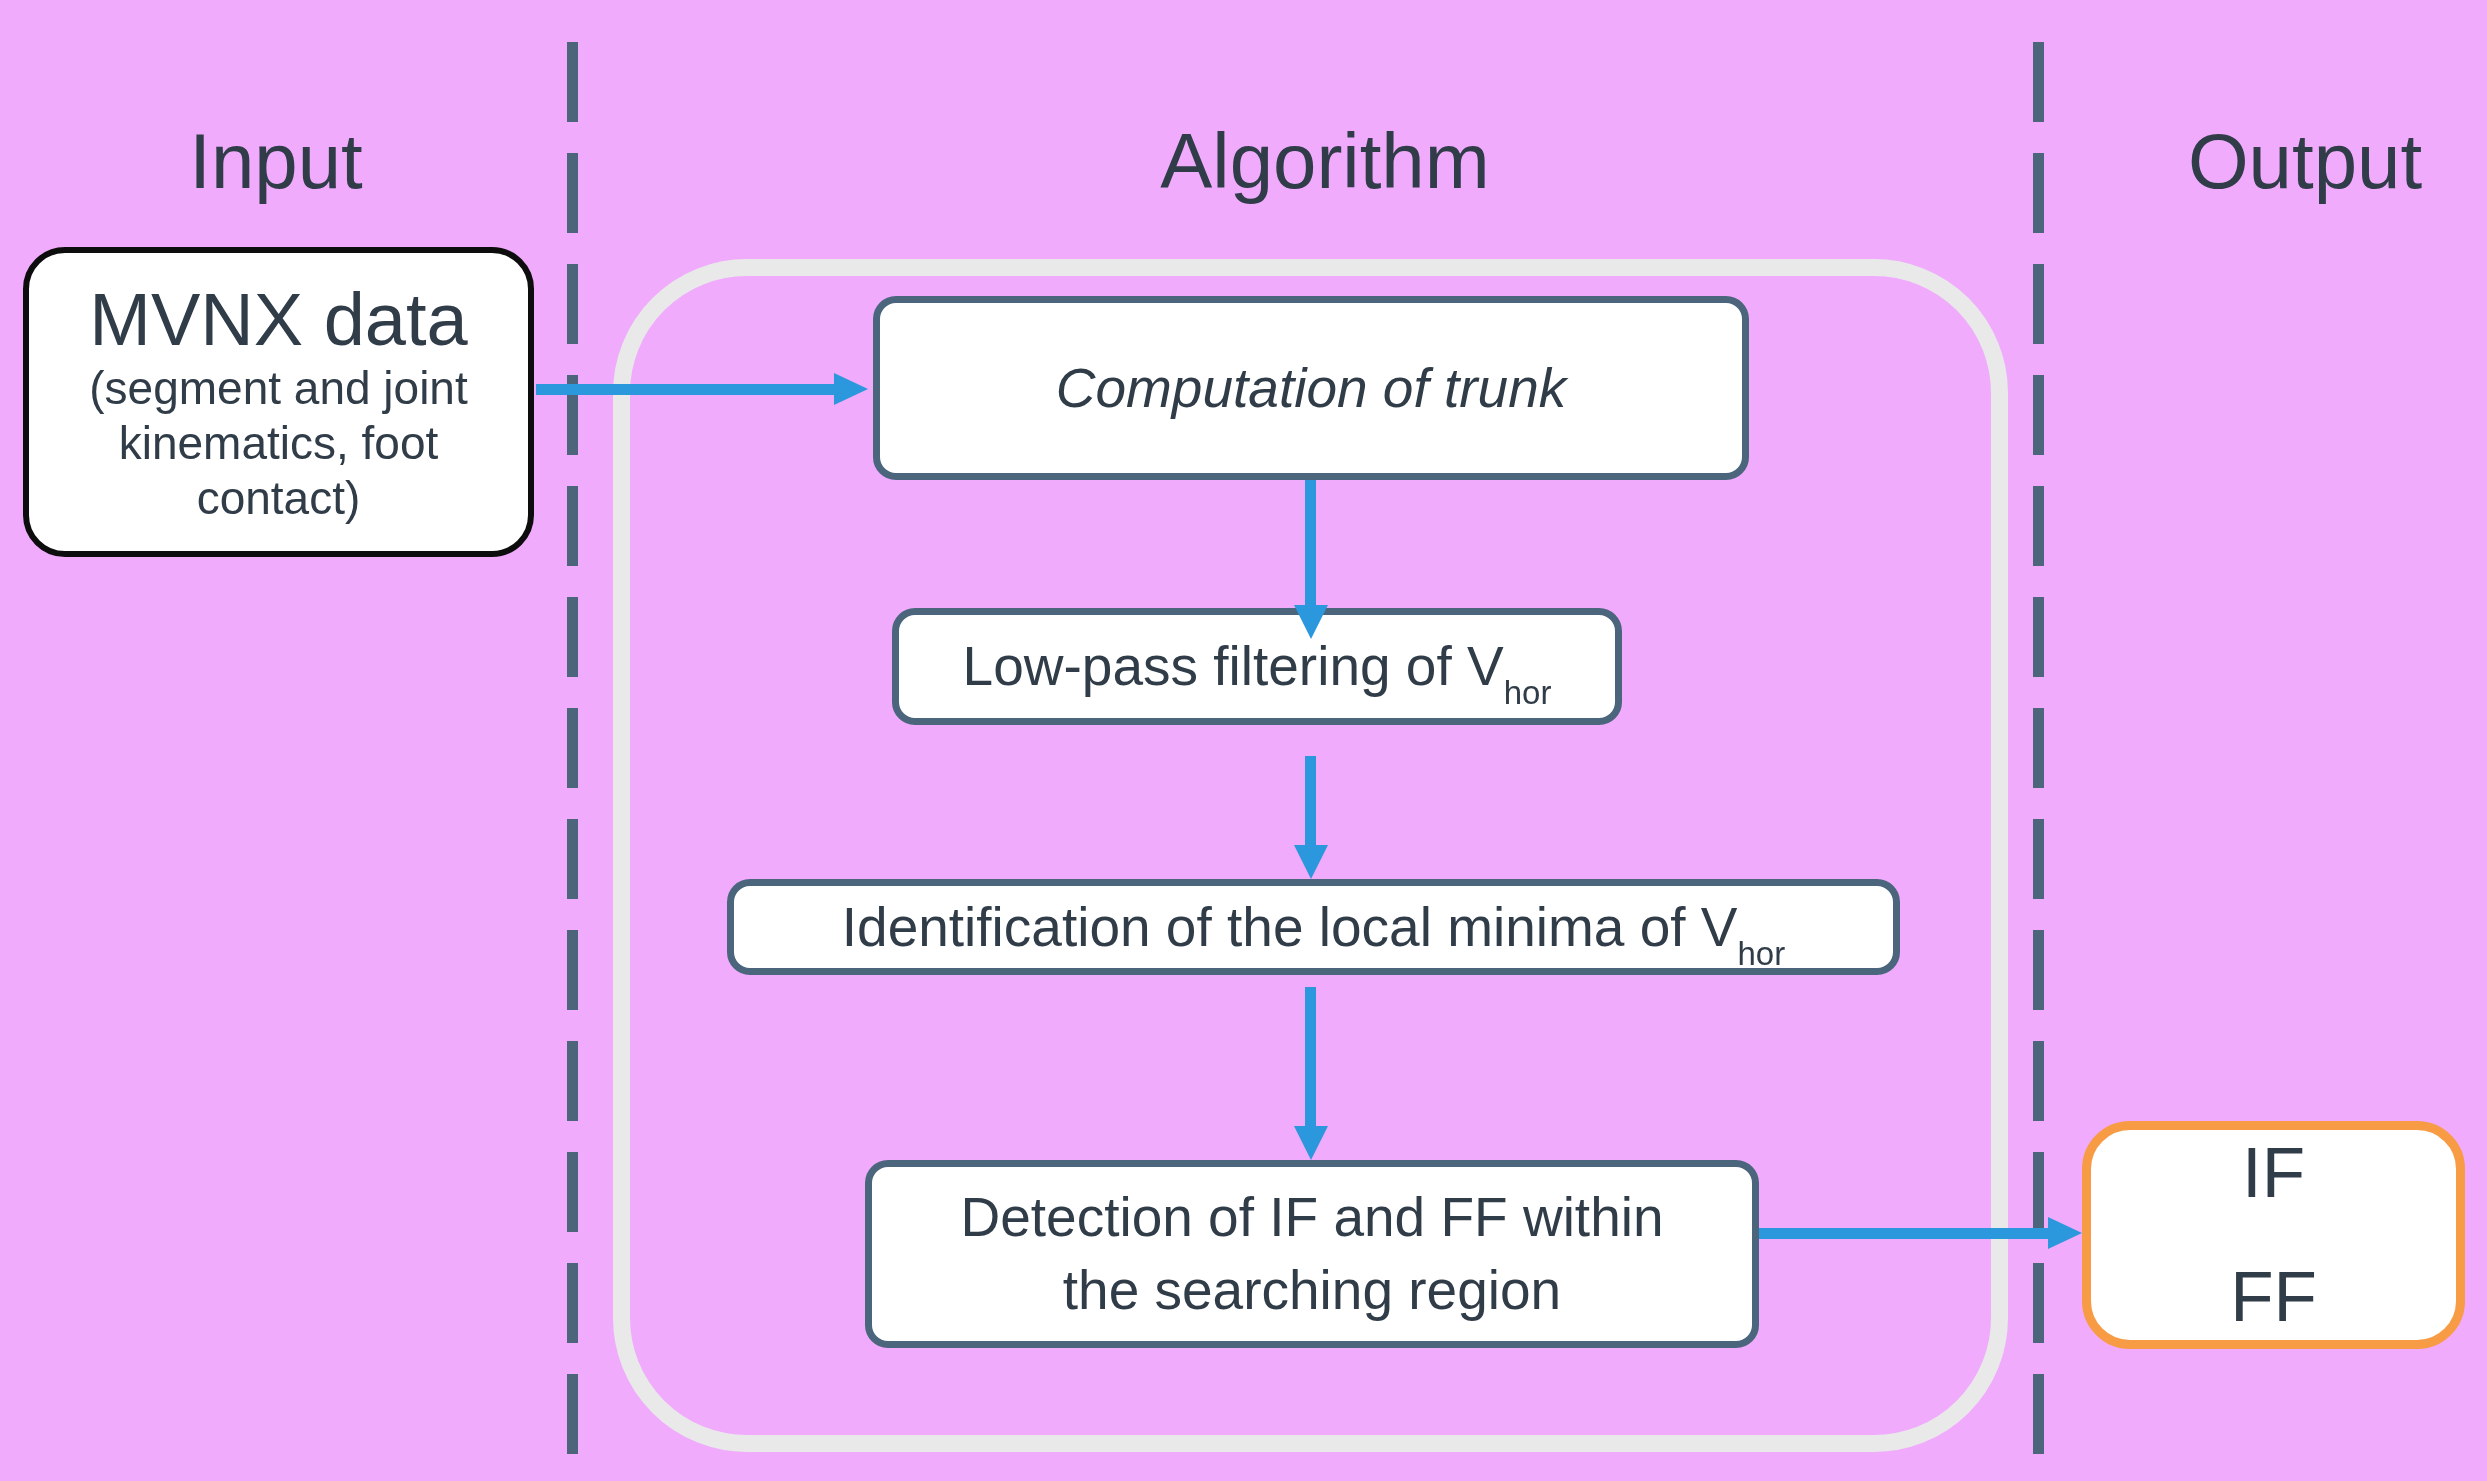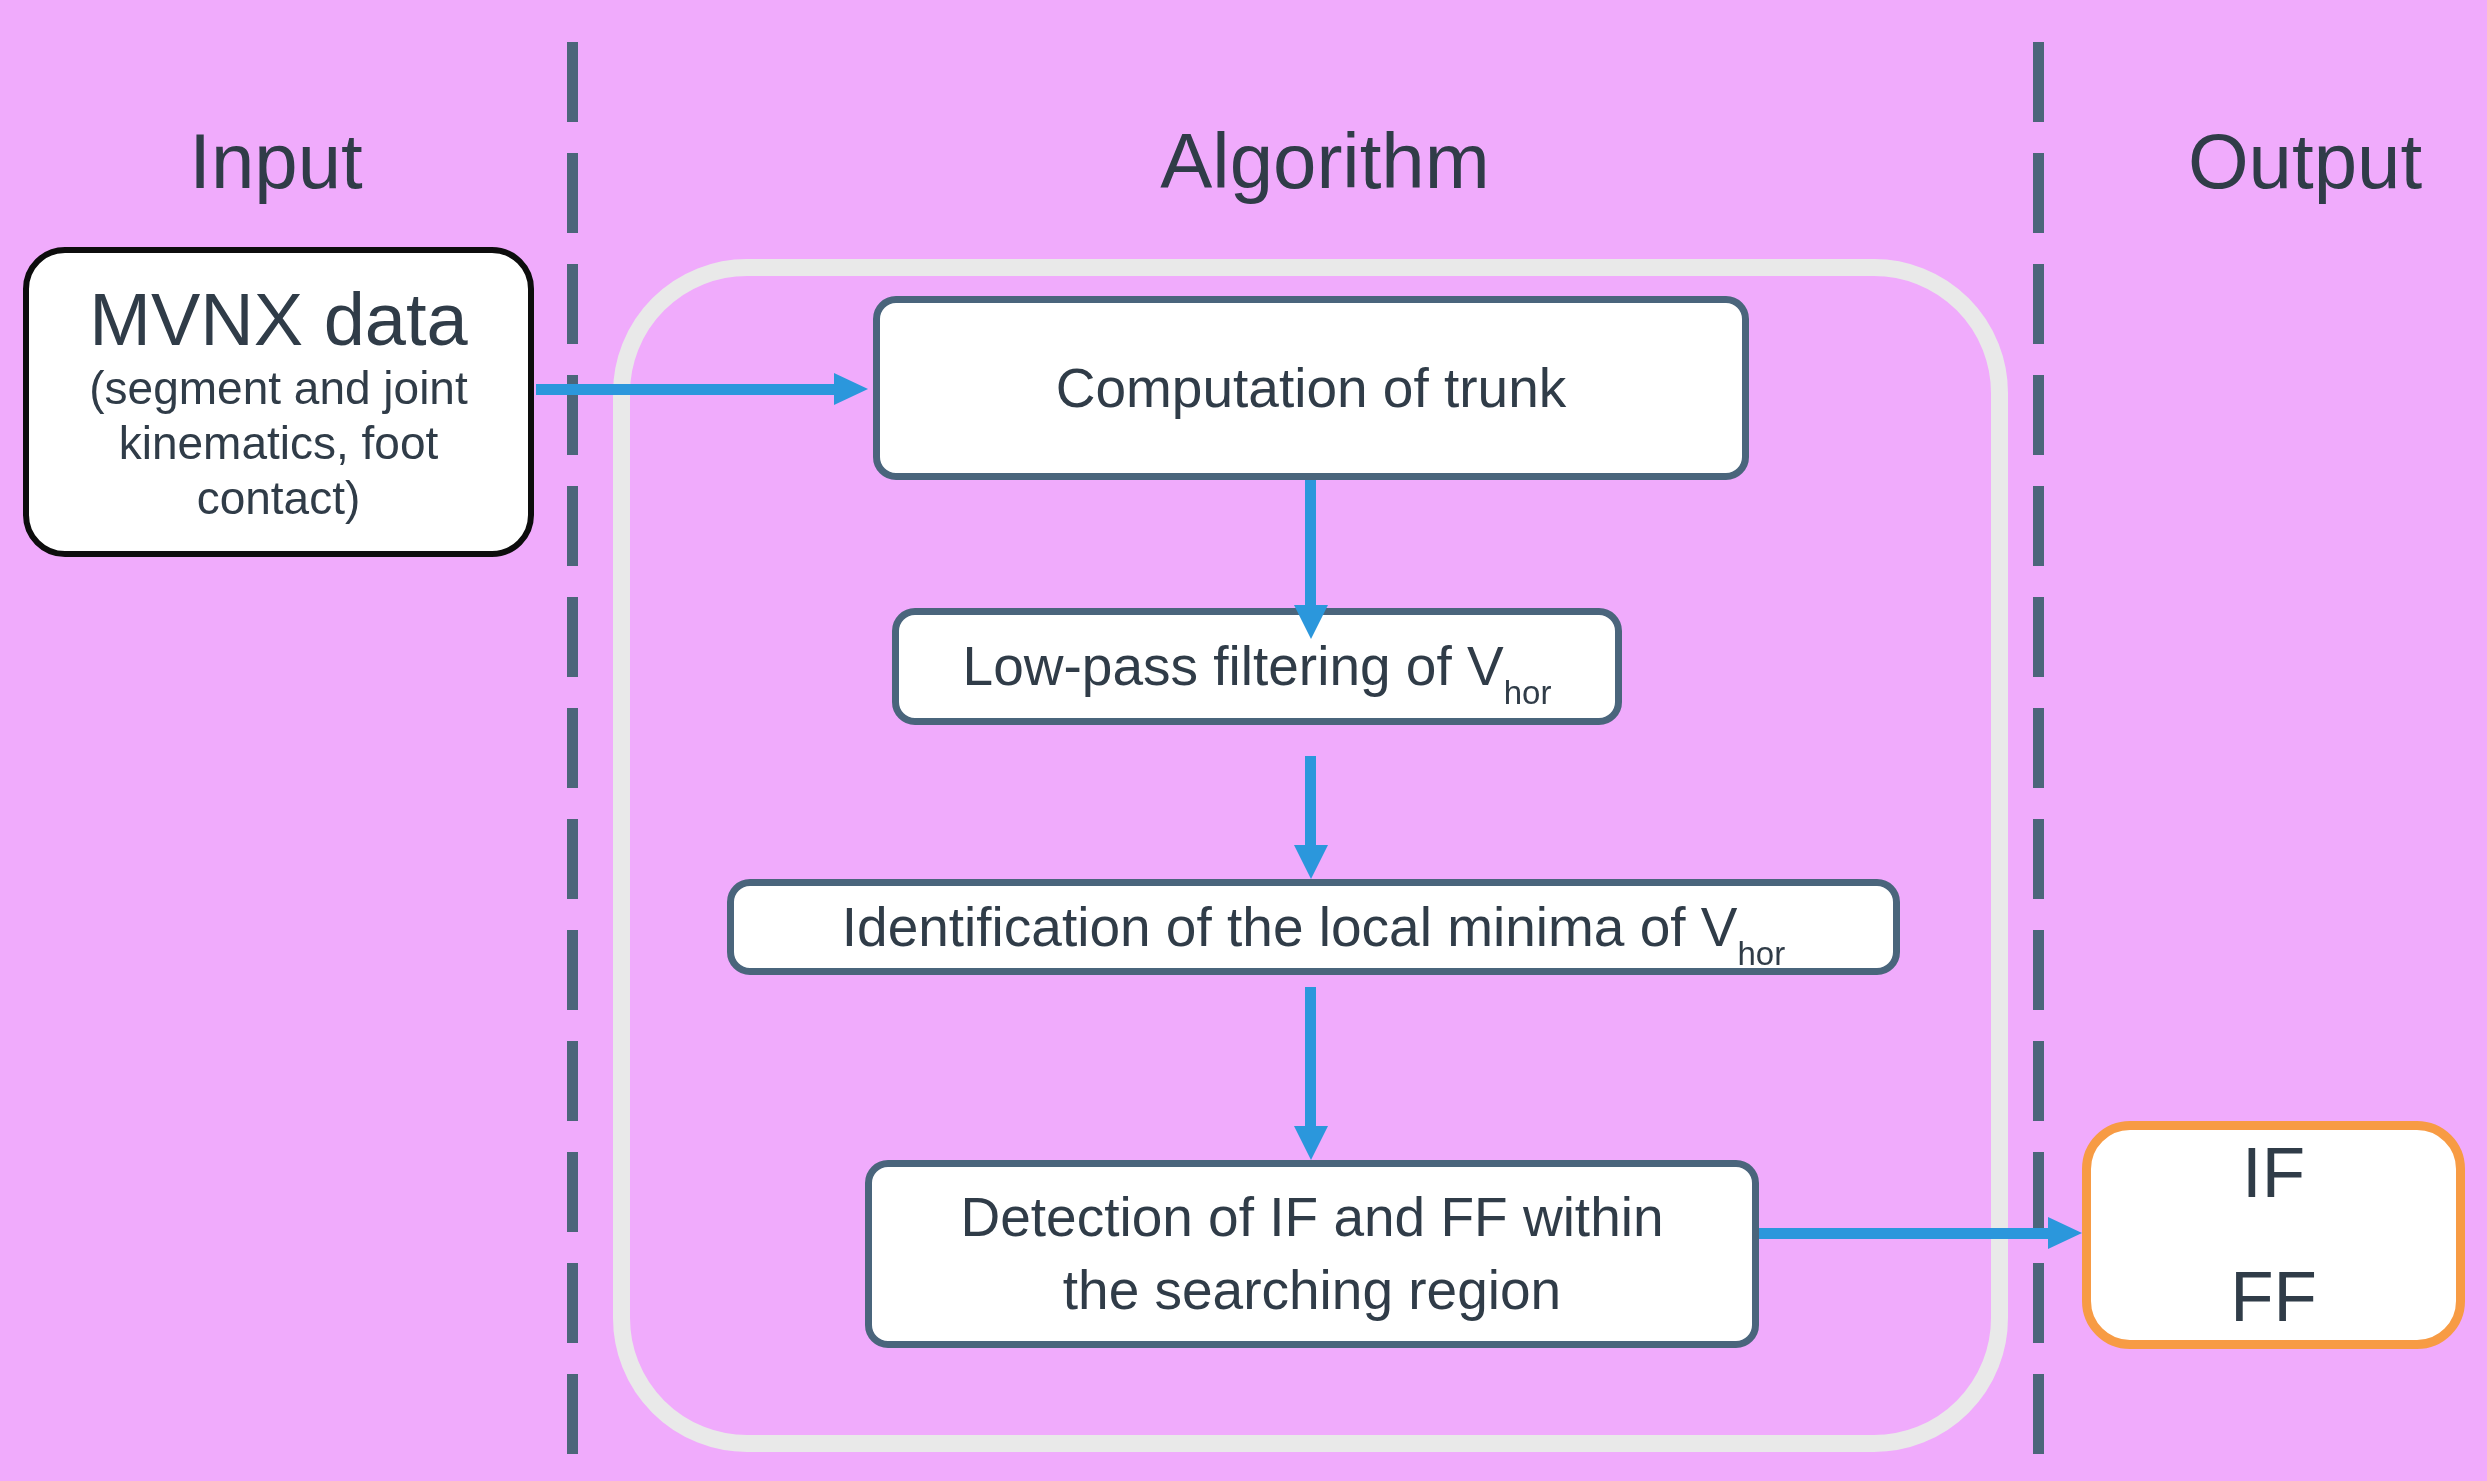--- a/index.html
+++ b/index.html
@@ -45,21 +45,21 @@
     text-align:center;padding:7.7px 4.6px;
   }
   .input-box .title{font-size:74px;line-height:83px;color:var(--text);}
   .input-box .subtitle{font-size:46px;line-height:55px;color:var(--text);}
   
   .step{
     position:absolute;background:#fff;border:7.7px solid var(--border);border-radius:23px;
     display:flex;flex-direction:column;align-items:center;justify-content:center;
     font-size:55px;line-height:73px;text-align:center;color:var(--text);white-space:nowrap;
   }
-  .step-1{left:873px;top:296px;width:876px;height:184px;}
+  .step-1{left:873px;top:296px;width:876px;height:184px;font-style:italic;}
   .step-2{left:892px;top:608px;width:730px;height:117px;}
   .step-3{left:727px;top:879px;width:1173px;height:96px;}
   .step-4{left:865px;top:1160px;width:894px;height:188px;align-items:center;}
   .sb{font-size:0.6em;position:relative;top:0.22em;line-height:0;}
   
   .output-box{
     position:absolute;left:2082px;top:1121px;width:383px;height:228px;
     border:9.2px solid var(--orange);border-radius:48px;background:#fff;
     display:flex;flex-direction:column;align-items:center;justify-content:center;
     font-size:71px;line-height:88px;color:var(--text);gap:36px;

